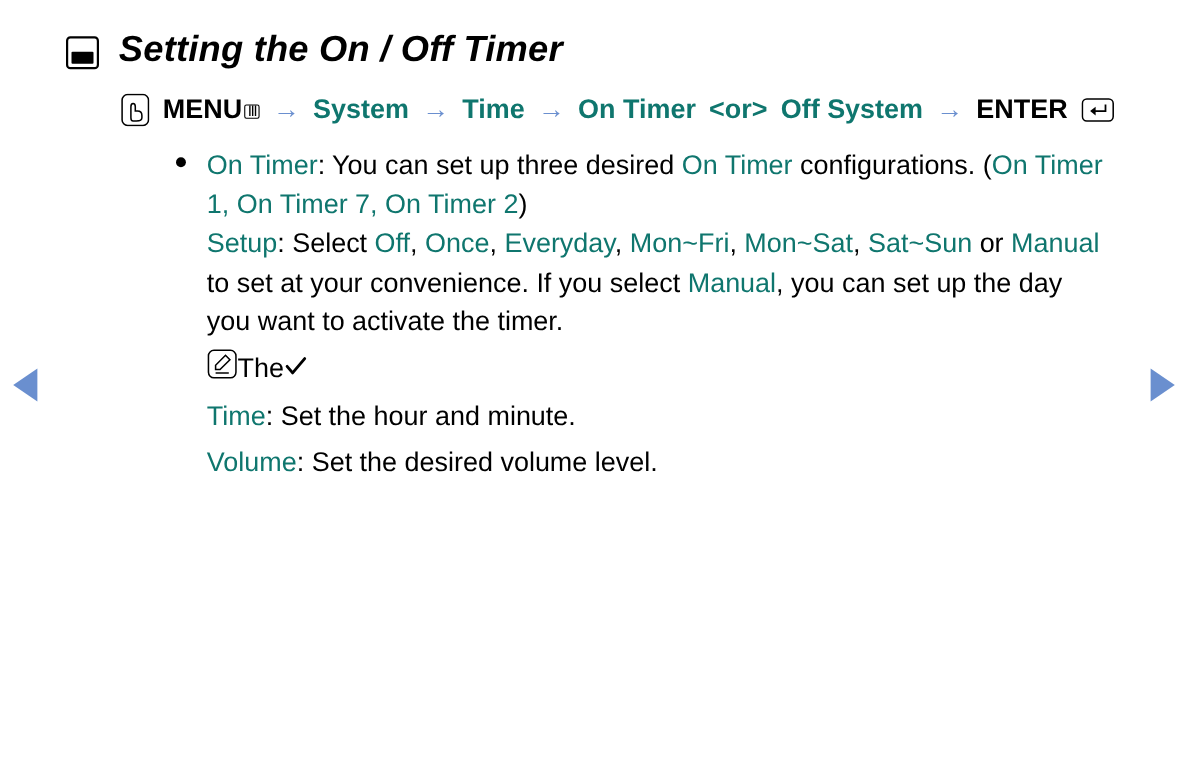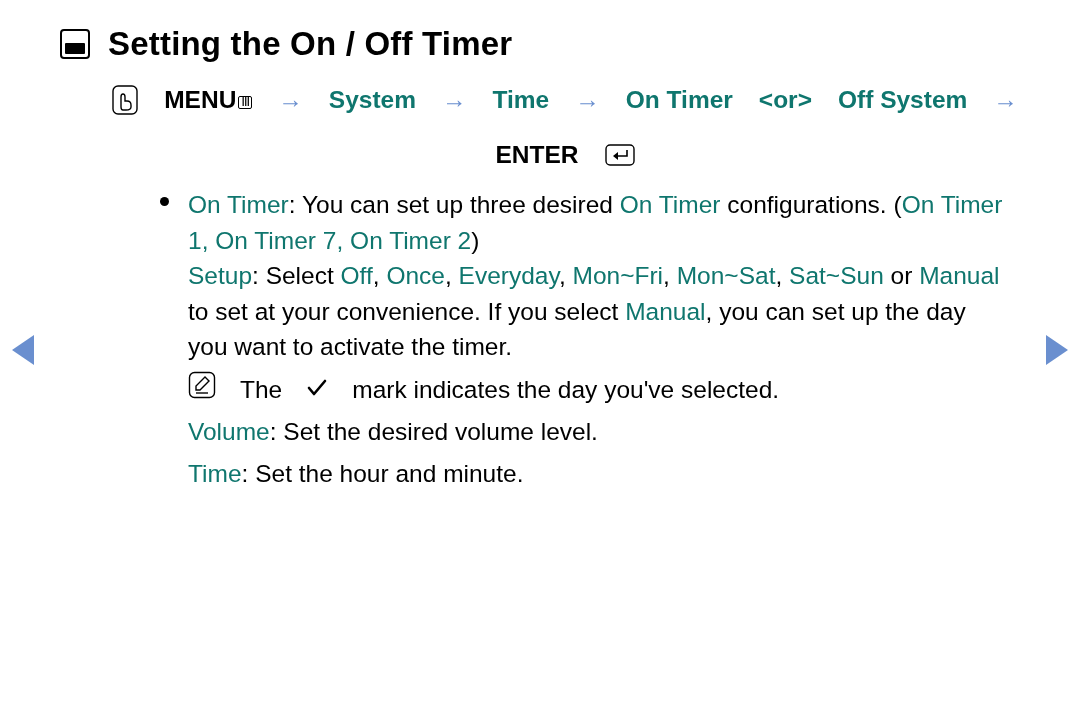--- a/index.html
+++ b/index.html
@@ -16,23 +16,24 @@
   .hl { color: #0f766e; }
   .page {
     position: relative;
     width: 1080px;
     height: 705px;
     box-sizing: border-box;
     padding: 25px 60px 0 60px;
   }
   .title-row {
     display: flex;
-    align-items: flex-start;
+    align-items: flex-end;
     gap: 18px;
     margin-bottom: 22px;
+    font-style: italic;
   }
   .section-icon {
     width: 26px;
     height: 26px;
     border: 2.5px solid #000;
     border-radius: 4px;
     position: relative;
     flex: 0 0 auto;
     margin-top: 4px;
   }
@@ -46,26 +47,25 @@
   }
   .title {
     font-size: 33px;
     font-weight: 600;
     letter-spacing: 0.2px;
   }
   .path-row {
     display: flex;
     align-items: center;
     flex-wrap: wrap;
-    gap: 26px;
+    gap: 12px;
     margin-left: 50px;
     font-size: 24.5px;
     font-weight: 700;
     margin-bottom: 18px;
-    justify-content: center;
   }
   .path-row .arrow { color: #6a8fcf; font-weight: 700; }
   .hand-icon, .enter-icon, .note-icon {
     flex: 0 0 auto;
   }
   .hand-icon svg, .enter-icon svg { display:block; }
 
   .body-block {
     margin-left: 100px;
     margin-right: 10px;
@@ -81,21 +81,21 @@
     left: 0;
     top: 10px;
     width: 9px;
     height: 9px;
     background: #000;
     border-radius: 50%;
   }
   .note-row {
     display: flex;
     align-items: center;
-    gap: 24px;
+    gap: 0;
     margin-top: 6px;
     margin-left: 28px;
     font-size: 24.5px;
   }
   .check-mark {
     display: inline-block;
   }
   .sub-line {
     margin-left: 28px;
     margin-top: 6px;
@@ -192,28 +192,27 @@
           <path d="M8 19 L8 15 L17 6 L21 10 L12 19 Z" fill="none" stroke="#000" stroke-width="1.4"></path>
           <line x1="8" y1="22" x2="20" y2="22" stroke="#000" stroke-width="1.4"></line>
         </svg>
       </span>
       <span>The </span>
       <span class="check-mark">
         <svg width="22" height="20" viewBox="0 0 22 20">
           <path d="M3 10 L8 16 L19 3" fill="none" stroke="#000" stroke-width="2.6" stroke-linecap="round" stroke-linejoin="round"></path>
         </svg>
       </span>
-      <span> mark indicates the day you've selected.</span>
+    </div>
+
+    <div class="sub-line">
+      <span class="hl">Time</span><span>: Set the hour and minute.</span>
     </div>
 
     <div class="sub-line">
       <span class="hl">Volume</span><span>: Set the desired volume level.</span>
     </div>
-
-    <div class="sub-line">
-      <span class="hl">Time</span><span>: Set the hour and minute.</span>
-    </div>
   </div>
 
   <div class="nav-left"></div>
   <div class="nav-right"></div>
 
 </div>
 
 </body></html>

